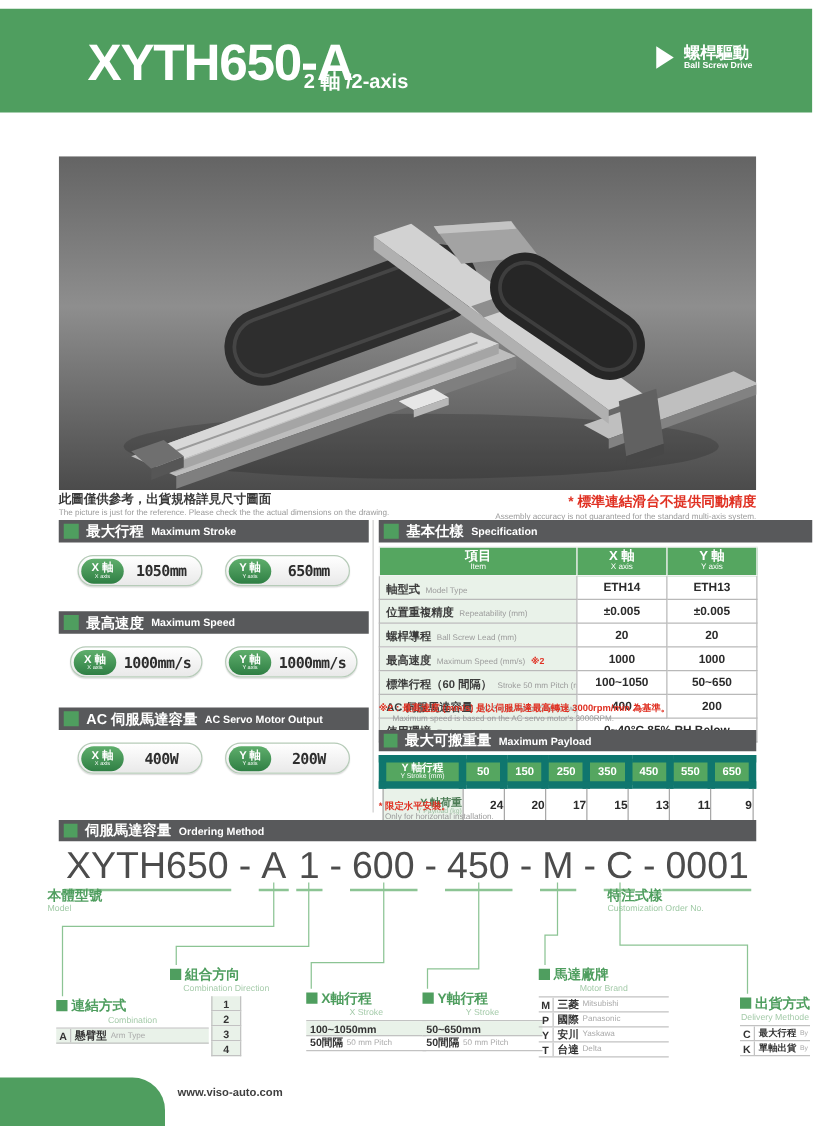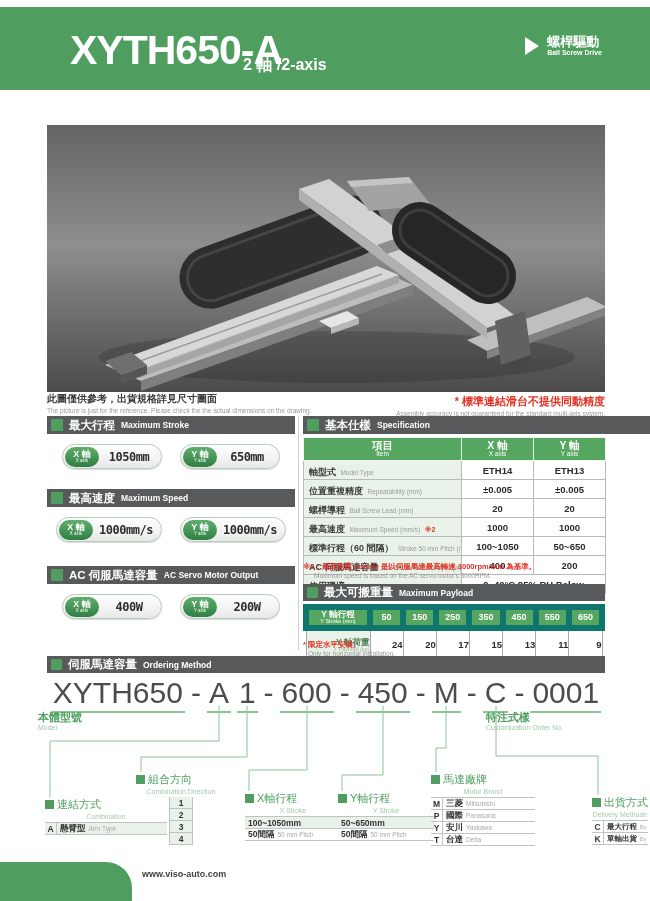--- a/index.html
+++ b/index.html
@@ -71,21 +71,21 @@
   
   .code-row { position:absolute; left:47px; top:676px; width:558px; display:flex; justify-content:center; align-items:baseline; gap:6px; font-size:30px; color:#4c4c4c; }
   .code-row .seg { border-bottom:2px solid #8cc494; padding:0 2px 1px; white-space:nowrap; }
   .code-row .dash { padding-bottom:1px; }
   .code-label { position:absolute; top:711px; line-height:1.15; }
   .code-label .zh { color:#4f9e5f; font-weight:bold; font-size:11px; }
   .code-label .en { color:#9fcaa5; font-size:7px; }
   .connectors { position:absolute; left:0; top:700px; width:650px; height:160px; pointer-events:none; }
   
   .lg { position:absolute; }
-  .lg-title { display:flex; align-items:center; gap:3px; color:#4f9e5f; font-weight:normal; font-size:11px; white-space:nowrap; }
+  .lg-title { display:flex; align-items:center; gap:3px; color:#4f9e5f; font-weight:bold; font-size:11px; white-space:nowrap; }
   .lsq { width:9px; height:9px; background:#4f9e5f; display:inline-block; flex:none; }
   .lg-en { font-size:7px; color:#a5cbaa; text-align:center; margin:1px 0 2px; white-space:nowrap; }
   .lg-rows { border-top:1px solid #c2c2c2; }
   .lg-row { display:flex; align-items:center; height:12px; border-bottom:1px solid #c2c2c2; font-size:8.5px; color:#333; white-space:nowrap; overflow:hidden; }
   .lg-code { width:12px; height:100%; text-align:center; font-weight:bold; border-right:1px solid #c2c2c2; display:flex; align-items:center; justify-content:center; flex:none; }
   .lg-zh { font-weight:bold; padding-left:3px; }
   .lg-len { color:#aaa; font-size:6.5px; padding-left:3px; }
   .bg-pale { background:#e9f2e9; }
   .range { font-weight:bold; padding-left:3px; }
   .dirbox { width:24px; height:12px; margin:0 auto; background:#e9f2e9; border:1px solid #c2c2c2; border-top:none; text-align:center; font-size:8.5px; font-weight:bold; color:#333; line-height:12px; }

